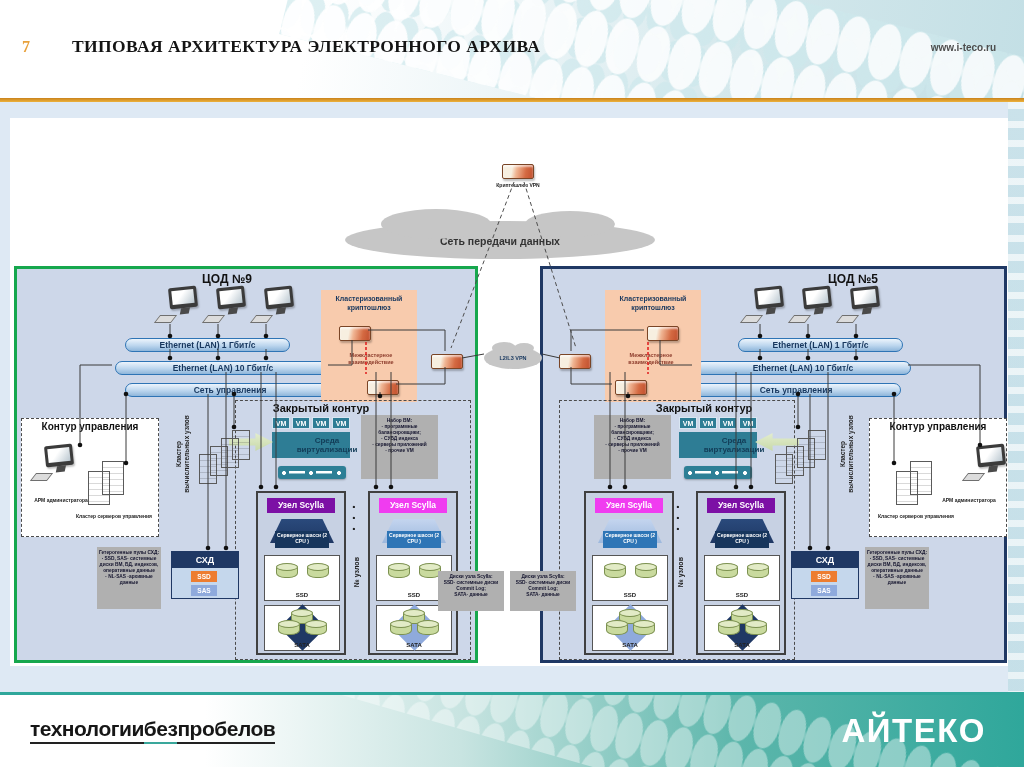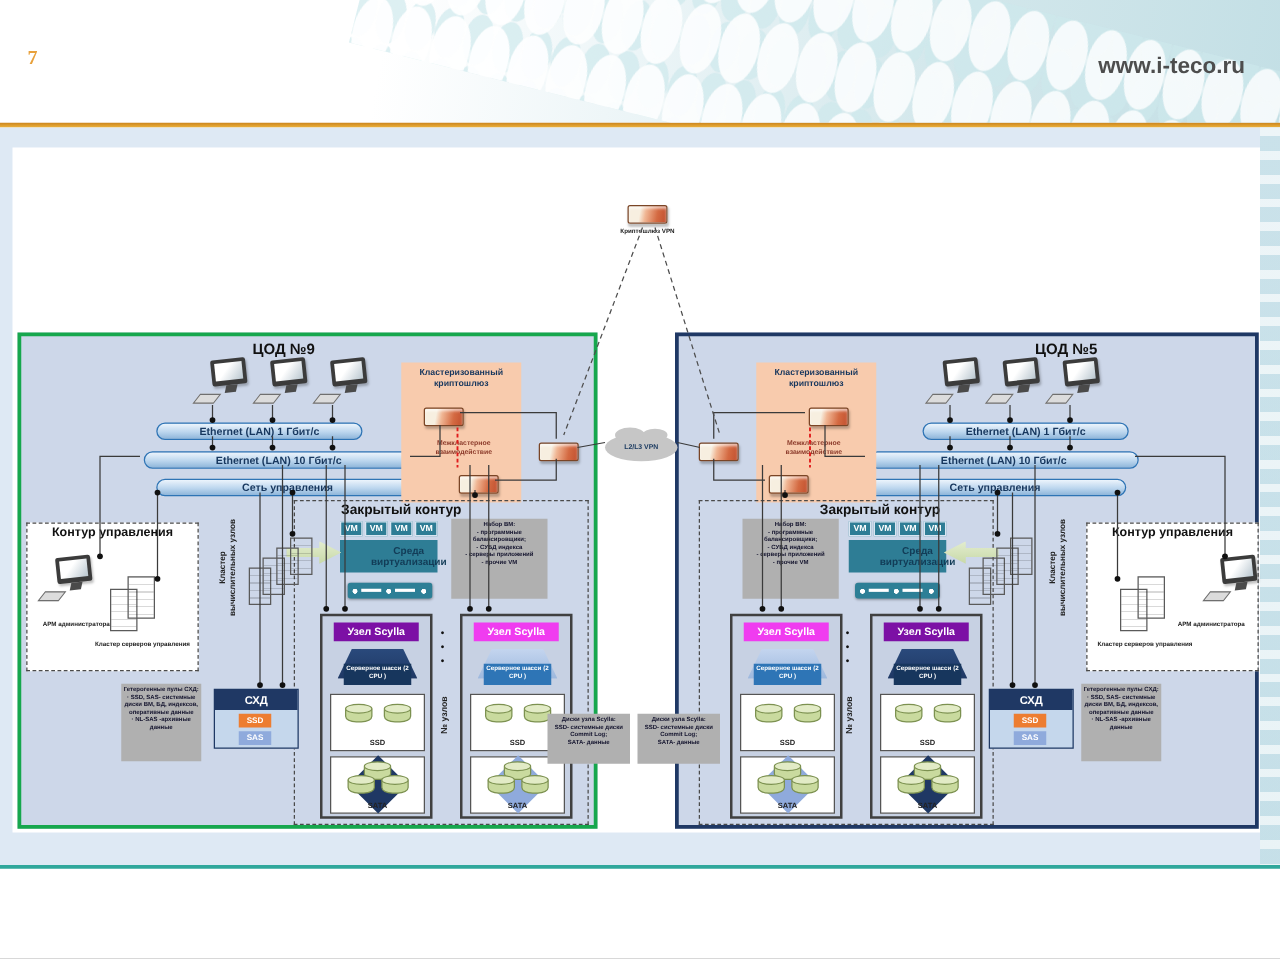--- a/index.html
+++ b/index.html
@@ -11,21 +11,21 @@
     background: linear-gradient(100deg,#ffffff 0%,#ffffff 30%,#eef6f8 48%,#d4e8ec 72%,#c3dfe5 100%); overflow: hidden; }
   .hdr-dots { position: absolute; left: 28%; top: -30px; right: -20px; bottom: -30px; opacity:.85;
     background-image:
       radial-gradient(closest-side, rgba(255,255,255,.95) 96%, rgba(255,255,255,0)),
       radial-gradient(closest-side, rgba(205,232,236,.8) 96%, rgba(205,232,236,0));
     background-size: 32px 58px, 24px 42px;
     background-position: 0 0, 16px 26px;
     transform: rotate(14deg); }
   .page-num { position: absolute; left: 22px; top: 38px; color: #E8A13C; font: bold 16px "Liberation Serif", serif; }
   .hdr-title { position: absolute; left: 72px; top: 36px; color: #141414; font: bold 17.5px "Liberation Serif", serif; letter-spacing: .4px; }
-  .site { position: absolute; right: 28px; top: 42px; color: #4d4d4d; font-weight: bold; font-size: 18px; }
+  .site { position: absolute; right: 28px; top: 42px; color: #4d4d4d; font-weight: bold; font-size: 10px; }
   .gold-line { height: 4px; background: linear-gradient(180deg,#c9821c,#EDB23C); }
 
   
   .main { position: relative; height: 590px; background: #dee9f4; }
   .right-band { position: absolute; right: 0; top: 0; width: 16px; height: 100%;
     background: repeating-linear-gradient(180deg, rgba(255,255,255,.55) 0 7px, rgba(186,217,228,.45) 7px 19px), linear-gradient(#d7e9ef,#cfe5ec); }
   .panel { position: absolute; left: 10px; top: 16px; width: 998px; height: 548px; background: #fff; }
 
   .gos { position: absolute; left: 262px; top: 8px; width: 478px; height: 87px; background: #F8CBAD; }
   .gos-title { padding-top: 13px; text-align: center; color: #3f3f3f; font-weight: bold; font-size: 19px; }
@@ -152,31 +152,33 @@
   .brand { position: absolute; right: 38px; top: 17px; font-size: 33px; font-weight: bold; color: #fff; letter-spacing: 1.5px; }
 </style>
 </head>
 <body>
 
 <div class="slide">
 
   <div class="header">
     <div class="hdr-dots"></div>
     <span class="page-num">7</span>
+    <h1 class="hdr-title">ТИПОВАЯ АРХИТЕКТУРА ЭЛЕКТРОННОГО АРХИВА</h1>
     <span class="site">www.i-teco.ru</span>
   </div>
   <div class="gold-line"></div>
 
   <div class="main">
     <div class="right-band"></div>
     <div class="panel">
 
       <div class="router" style="left:492px;top:46px"></div>
       <div class="tiny-lbl" style="left:468px;top:64px;width:80px">Криптошлюз VPN</div>
 
+      <div class="cloud wan">Сеть передачи данных</div>
 
       <div class="dc dc1">
         <div class="dc-title" style="left:150px">ЦОД №9</div>
 
         <div class="pc" style="left:137px;top:18px">
             <div class="mon"></div>
             <div class="kb"></div>
           </div>
         <div class="pc" style="left:185px;top:18px">
             <div class="mon"></div>
@@ -486,14 +488,19 @@
           <circle cx="800" cy="430" r="2.3"></circle>
             <circle cx="818" cy="430" r="2.3"></circle>
             <circle cx="618" cy="278" r="2.3"></circle>
         </g>
       </svg>
 
     </div>
   </div>
 
   <div class="teal-line"></div>
+  <div class="footer">
+    <div class="ftr-dots"></div>
+    <div class="tagline"><span class="u-dark">технологии</span><span class="u-teal">без</span><span class="u-dark">пробелов</span></div>
+    <div class="brand">АЙТЕКО</div>
+  </div>
 
 </div>
 
 </body></html>

